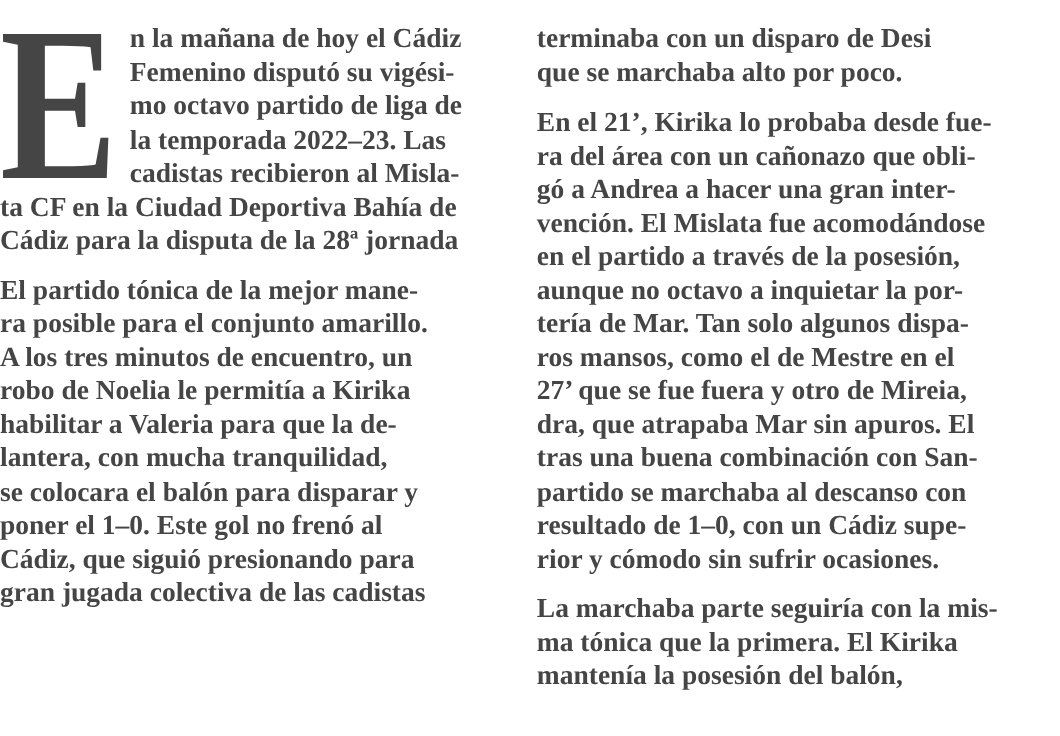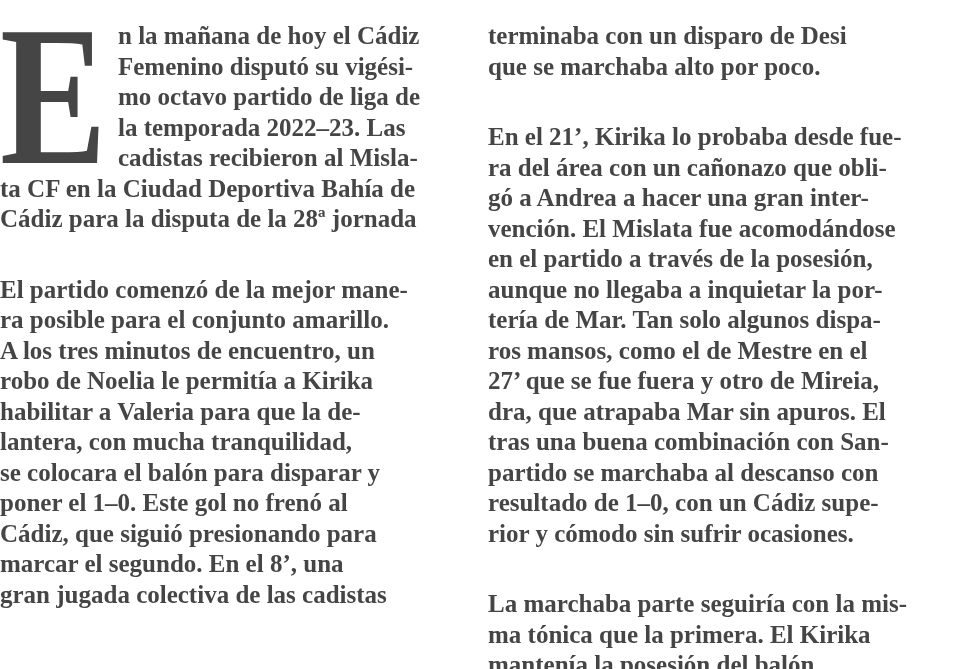--- a/index.html
+++ b/index.html
@@ -16,21 +16,21 @@
     font-weight: 700;
   }
   .article {
     display: flex;
     box-sizing: border-box;
     padding-top: 21px;
   }
   .col { flex: none; }
   .col-left  { width: 470px; }
   .col-right { width: 476px; margin-left: 18px; }
-  .para + .para { margin-top: 40px; }
+  .para + .para { margin-top: 15px; }
   .line {
     font-size: 25px;
     line-height: 30.5px;
     white-space: nowrap;
   }
   .dropcap {
     float: left;
     width: 112px;
     height: 150px;
     margin-right: 6px;
@@ -54,45 +54,44 @@
         </div>
         <div class="line">n la mañana de hoy el Cádiz</div>
         <div class="line">Femenino disputó su vigési-</div>
         <div class="line">mo octavo partido de liga de</div>
         <div class="line">la temporada 2022–23. Las</div>
         <div class="line">cadistas recibieron al Misla-</div>
         <div class="line">ta CF en la Ciudad Deportiva Bahía de</div>
         <div class="line">Cádiz para la disputa de la 28ª jornada</div>
       </div>
       <div class="para">
-        <div class="line">El partido comenzó de la mejor mane-</div>
+        <div class="line">El partido tónica de la mejor mane-</div>
         <div class="line">ra posible para el conjunto amarillo.</div>
         <div class="line">A los tres minutos de encuentro, un</div>
         <div class="line">robo de Noelia le permitía a Kirika</div>
         <div class="line">habilitar a Valeria para que la de-</div>
         <div class="line">lantera, con mucha tranquilidad,</div>
         <div class="line">se colocara el balón para disparar y</div>
         <div class="line">poner el 1–0. Este gol no frenó al</div>
         <div class="line">Cádiz, que siguió presionando para</div>
-        <div class="line">marcar el segundo. En el 8’, una</div>
         <div class="line">gran jugada colectiva de las cadistas</div>
       </div>
     </div>
   <div class="col col-right">
       <div class="para">
         <div class="line">terminaba con un disparo de Desi</div>
         <div class="line">que se marchaba alto por poco.</div>
       </div>
       <div class="para">
         <div class="line">En el 21’, Kirika lo probaba desde fue-</div>
         <div class="line">ra del área con un cañonazo que obli-</div>
         <div class="line">gó a Andrea a hacer una gran inter-</div>
         <div class="line">vención. El Mislata fue acomodándose</div>
         <div class="line">en el partido a través de la posesión,</div>
-        <div class="line">aunque no llegaba a inquietar la por-</div>
+        <div class="line">aunque no octavo a inquietar la por-</div>
         <div class="line">tería de Mar. Tan solo algunos dispa-</div>
         <div class="line">ros mansos, como el de Mestre en el</div>
         <div class="line">27’ que se fue fuera y otro de Mireia,</div>
         <div class="line">dra, que atrapaba Mar sin apuros. El</div>
         <div class="line">tras una buena combinación con San-</div>
         <div class="line">partido se marchaba al descanso con</div>
         <div class="line">resultado de 1–0, con un Cádiz supe-</div>
         <div class="line">rior y cómodo sin sufrir ocasiones.</div>
       </div>
       <div class="para">

